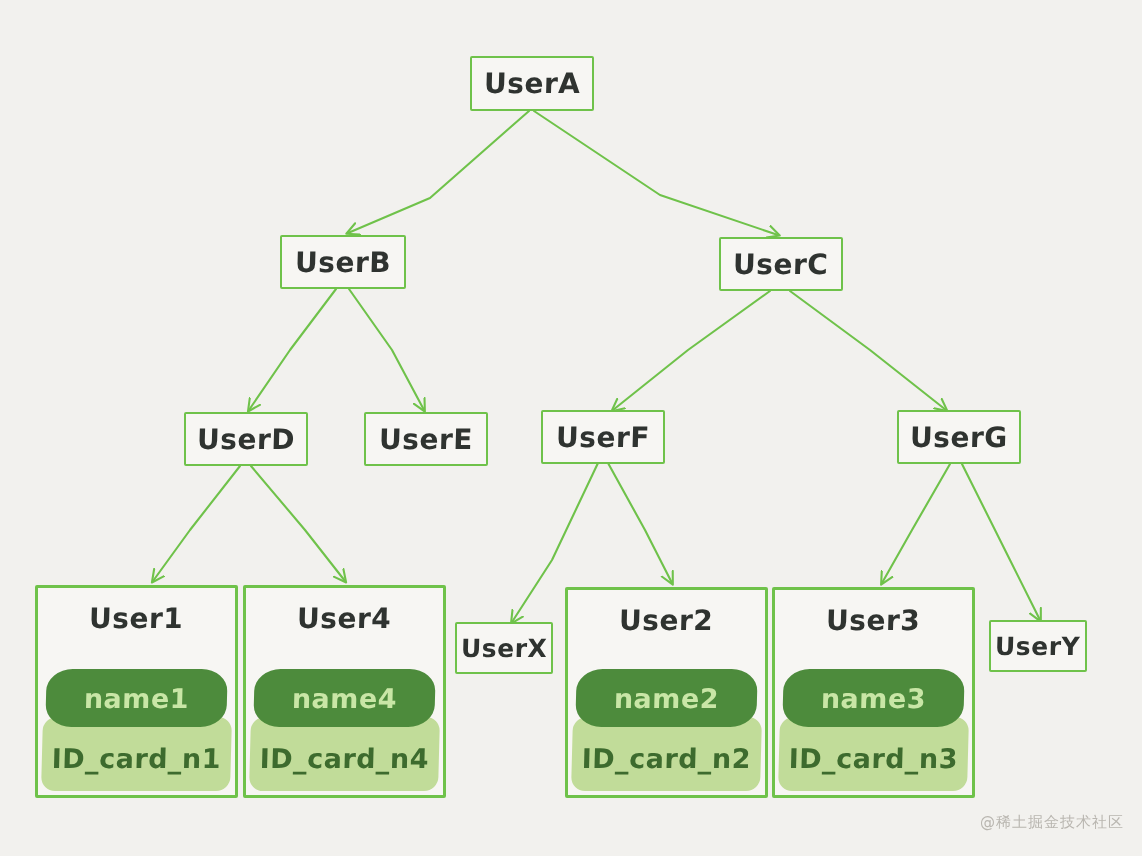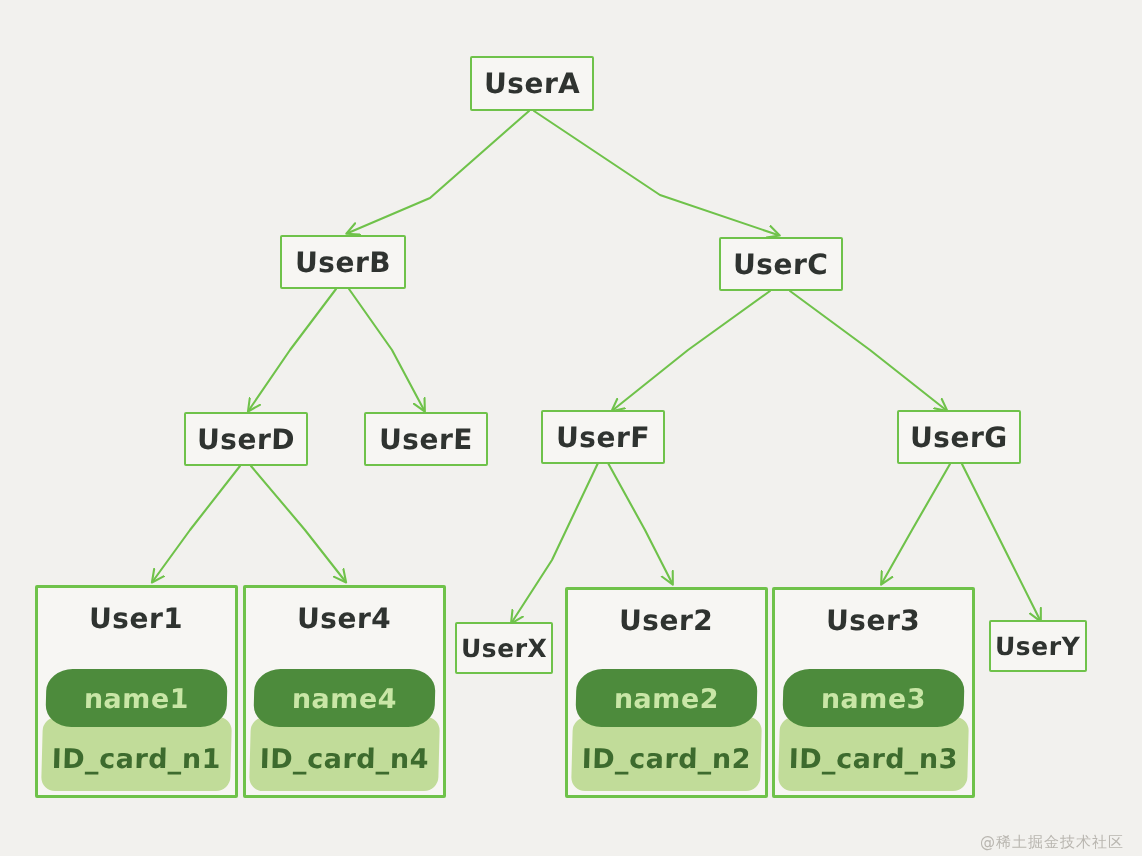--- a/index.html
+++ b/index.html
@@ -112,21 +112,21 @@
     border-radius: 14px;
     position: relative;
     z-index: 1;
     padding-top: 8px;
   }
 
   
   .watermark {
     position: absolute;
     right: 18px;
-    bottom: 4px;
+    bottom: 24px;
     font-family: "DejaVu Sans", sans-serif;
     font-size: 15px;
     color: #b9b6b0;
     letter-spacing: 1px;
     z-index: 4;
     white-space: nowrap;
   }
 </style>
 </head>
 <body>

